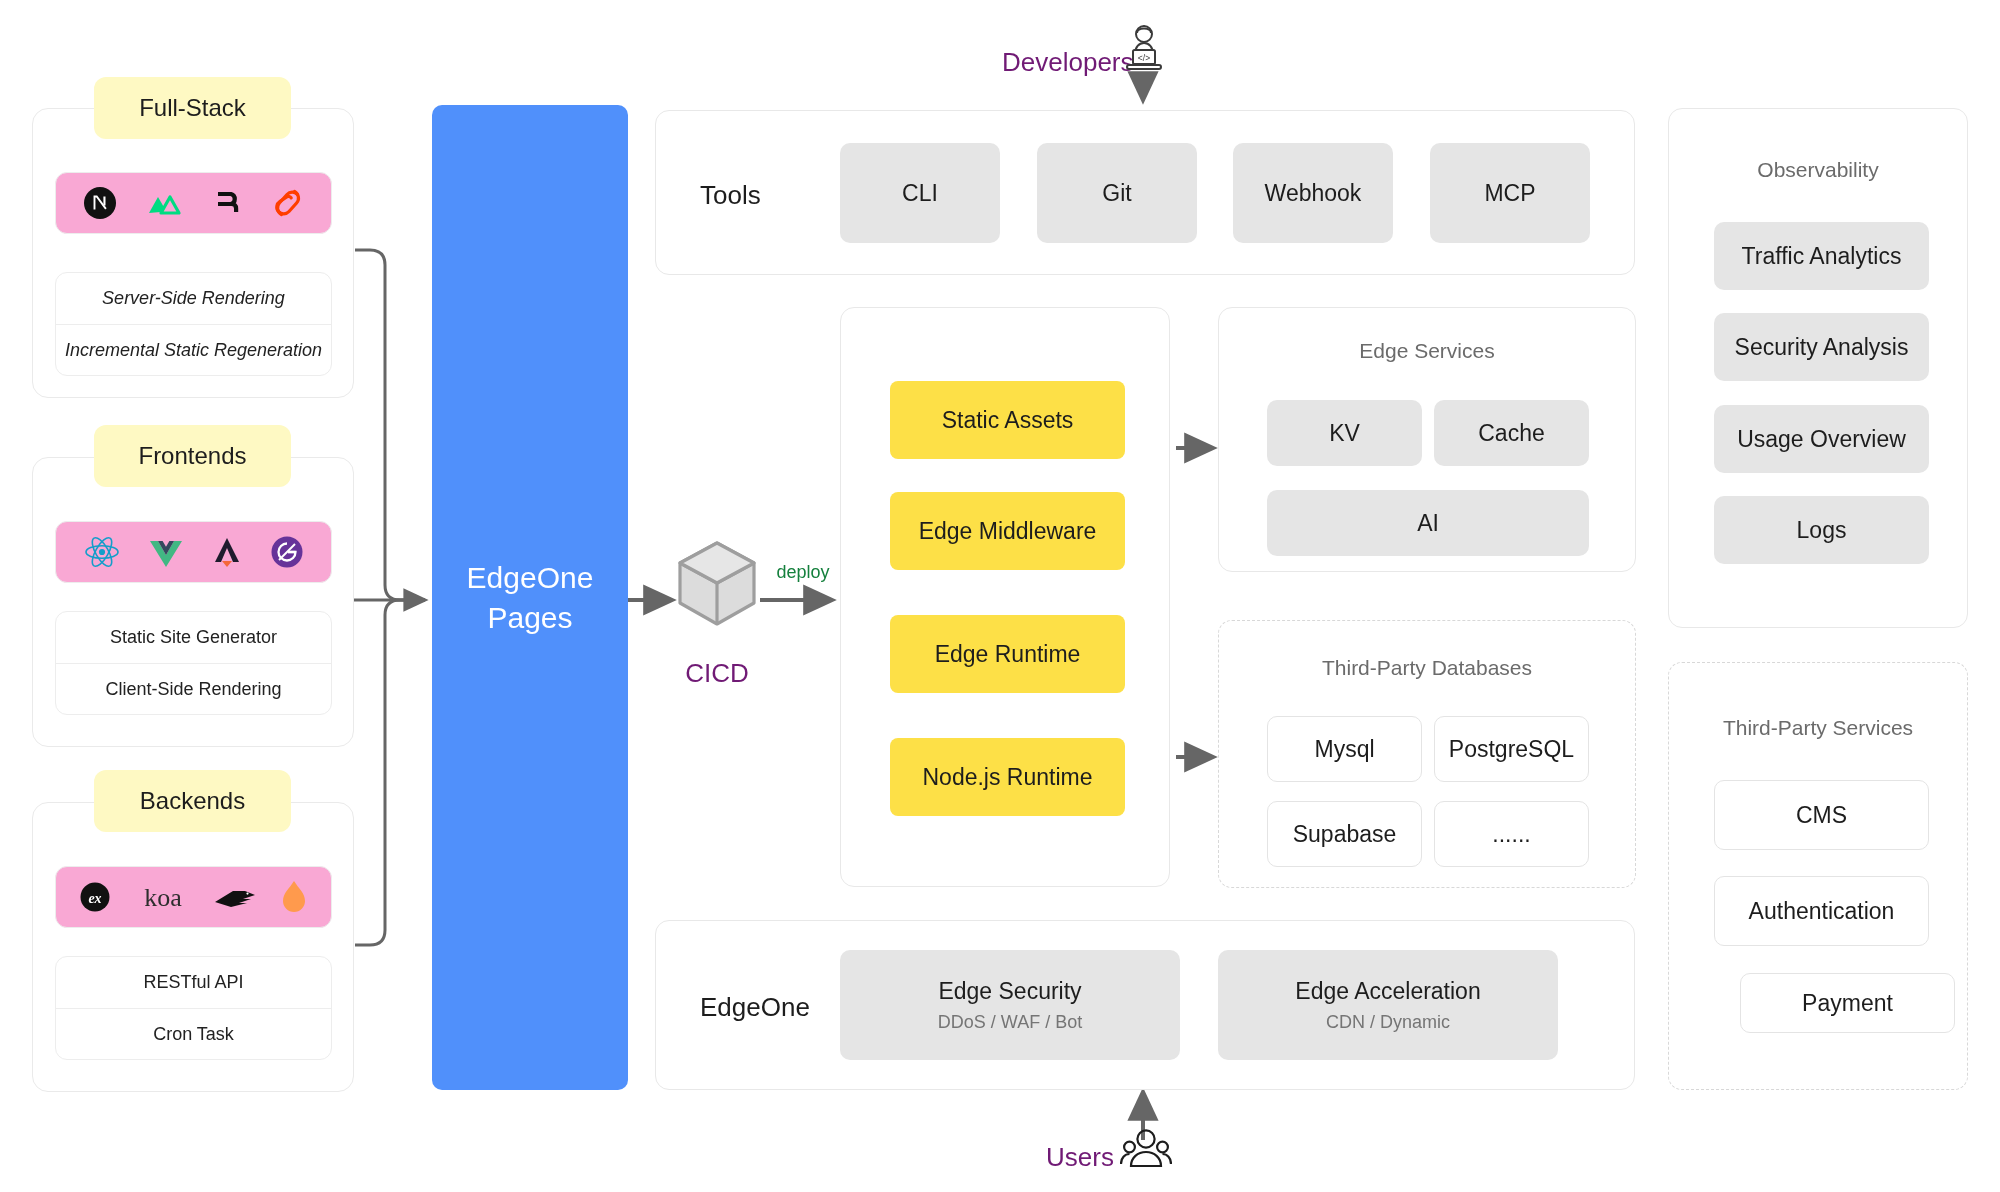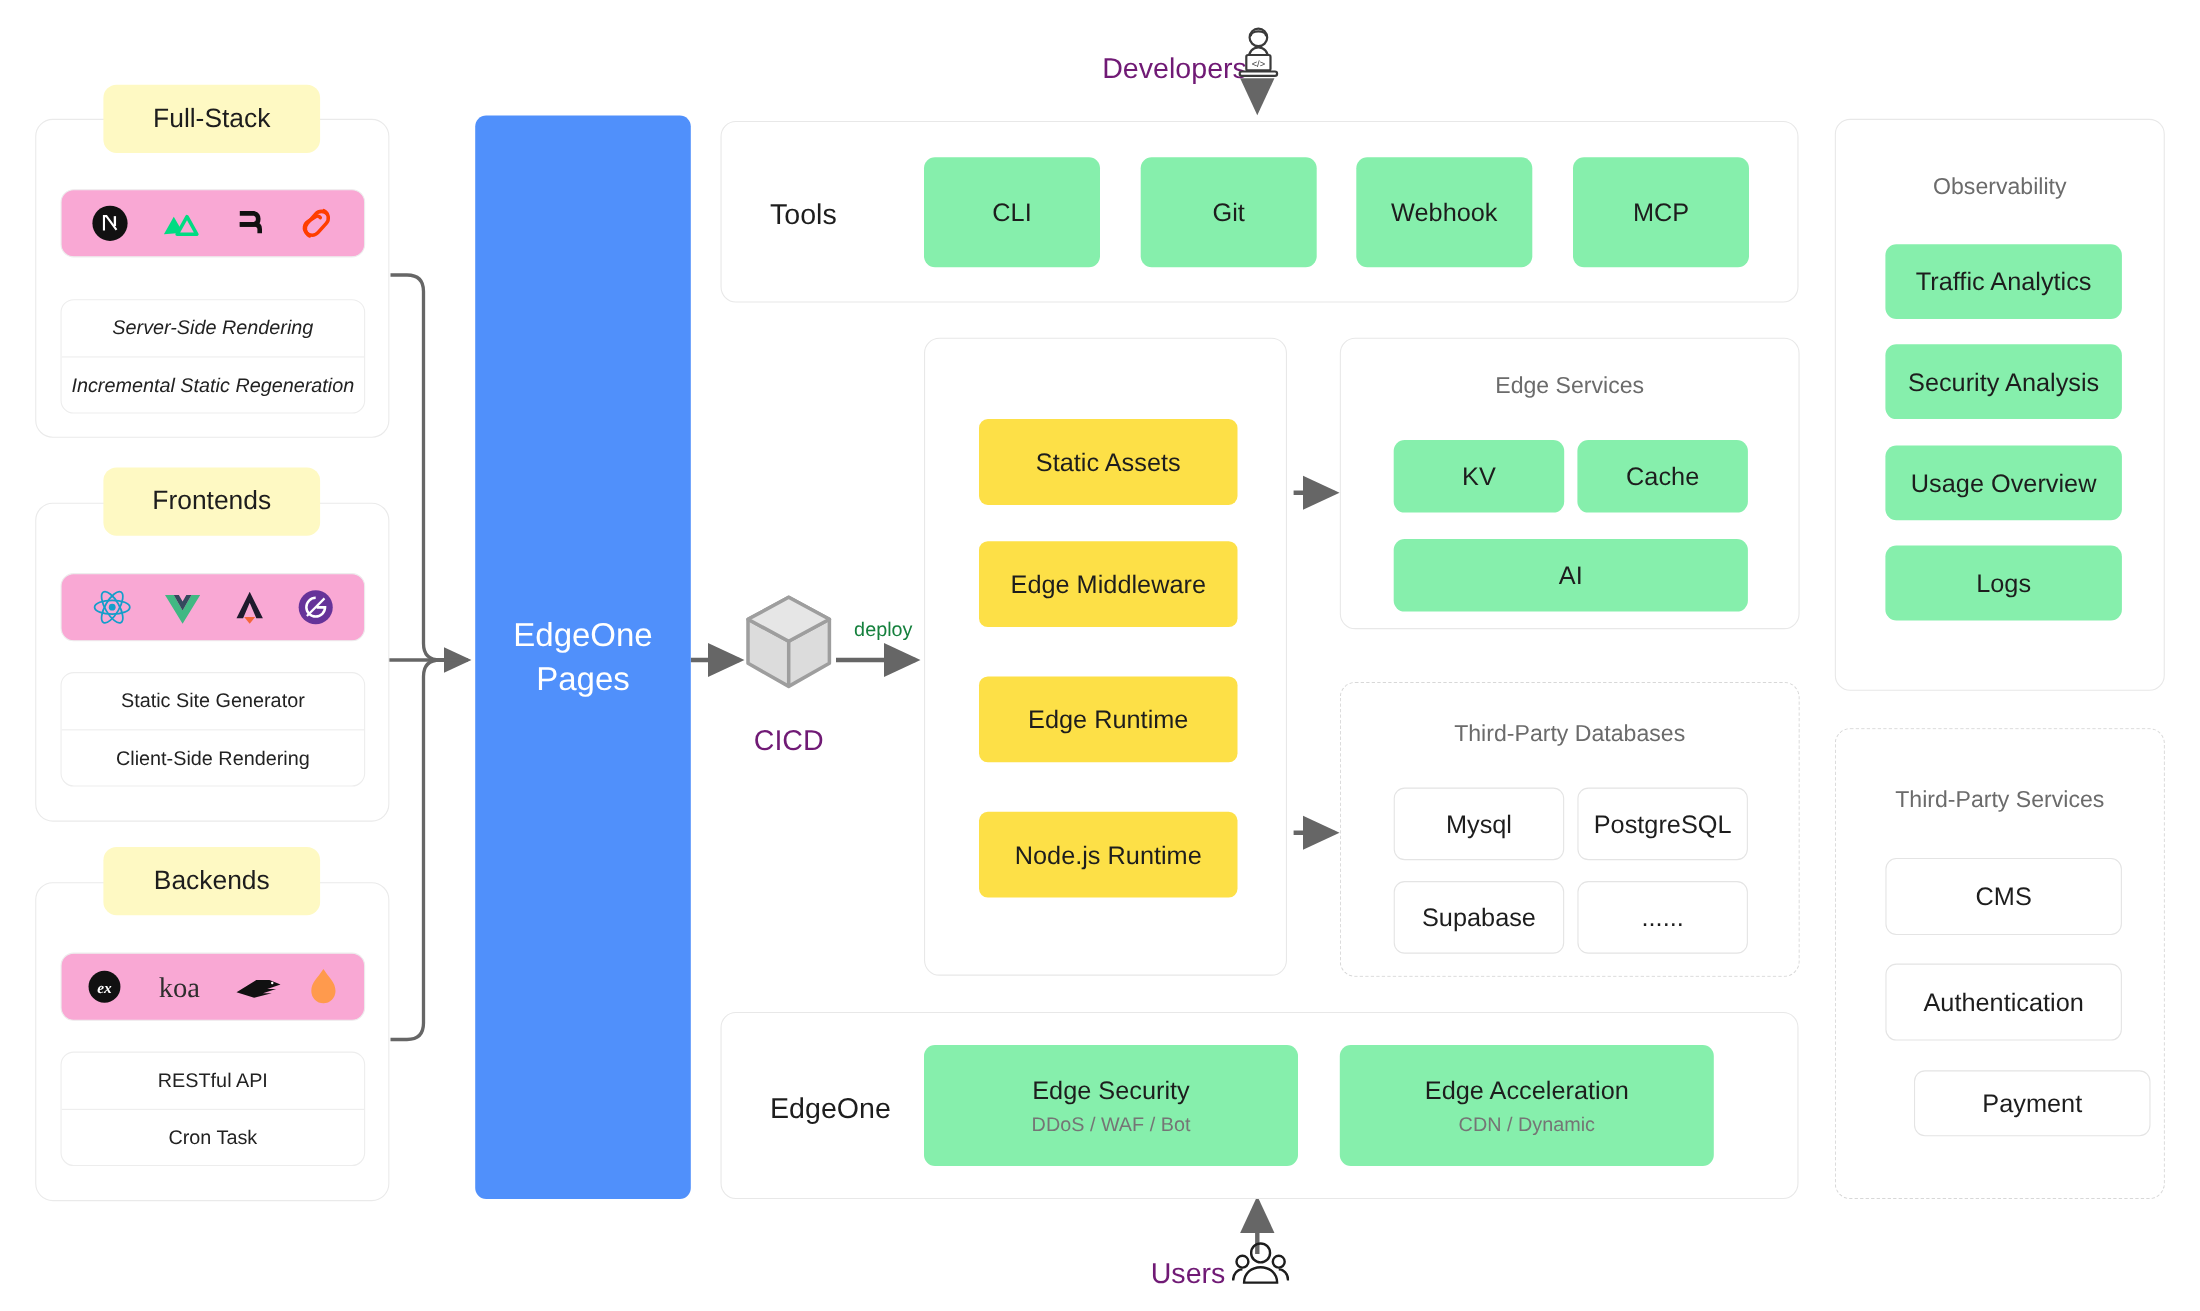--- a/index.html
+++ b/index.html
@@ -24,21 +24,21 @@
   .panel-title {
     position: absolute;
     left: 0; right: 0;
     text-align: center;
     color: #6b6b6b;
     font-size: 21px;
   }
 
   .chip {
     position: absolute;
-    background: #86efac;
+    background: #e5e5e5;
     border-radius: 10px;
     display: flex;
     align-items: center;
     justify-content: center;
     text-align: center;
     font-size: 23px;
     color: #1d1d1d;
   }
   .chip.white {
     background: #ffffff;

